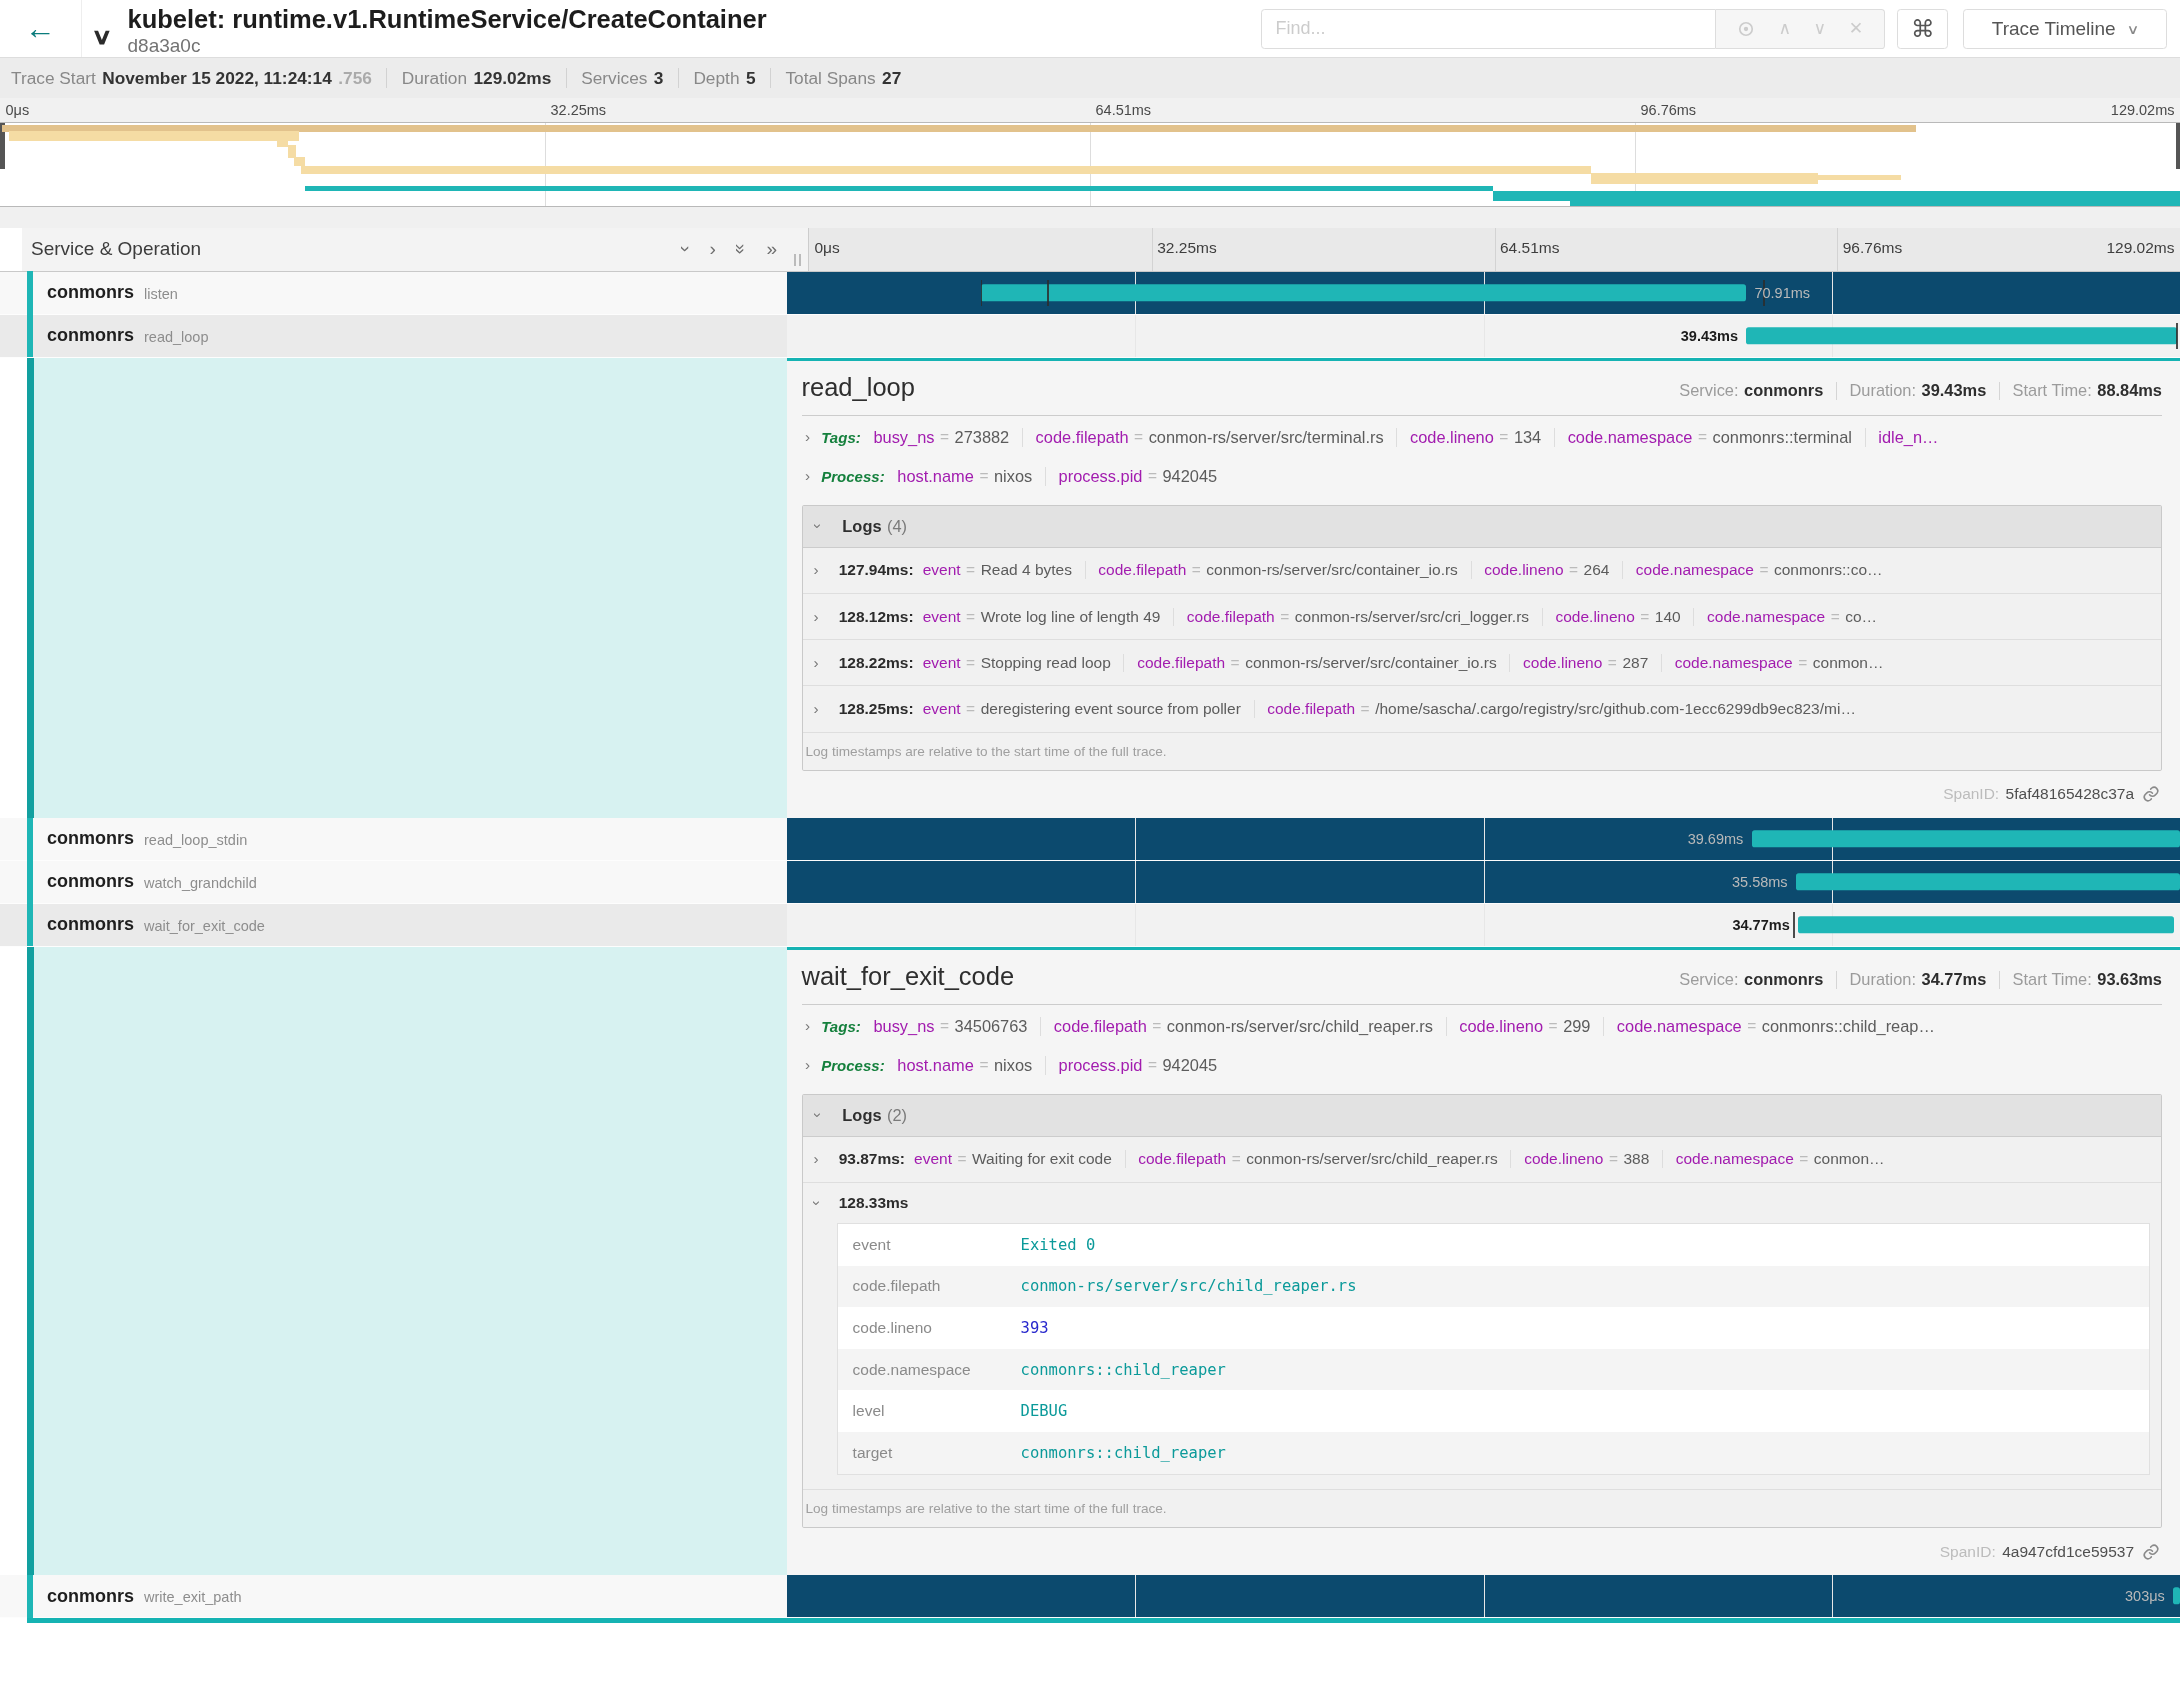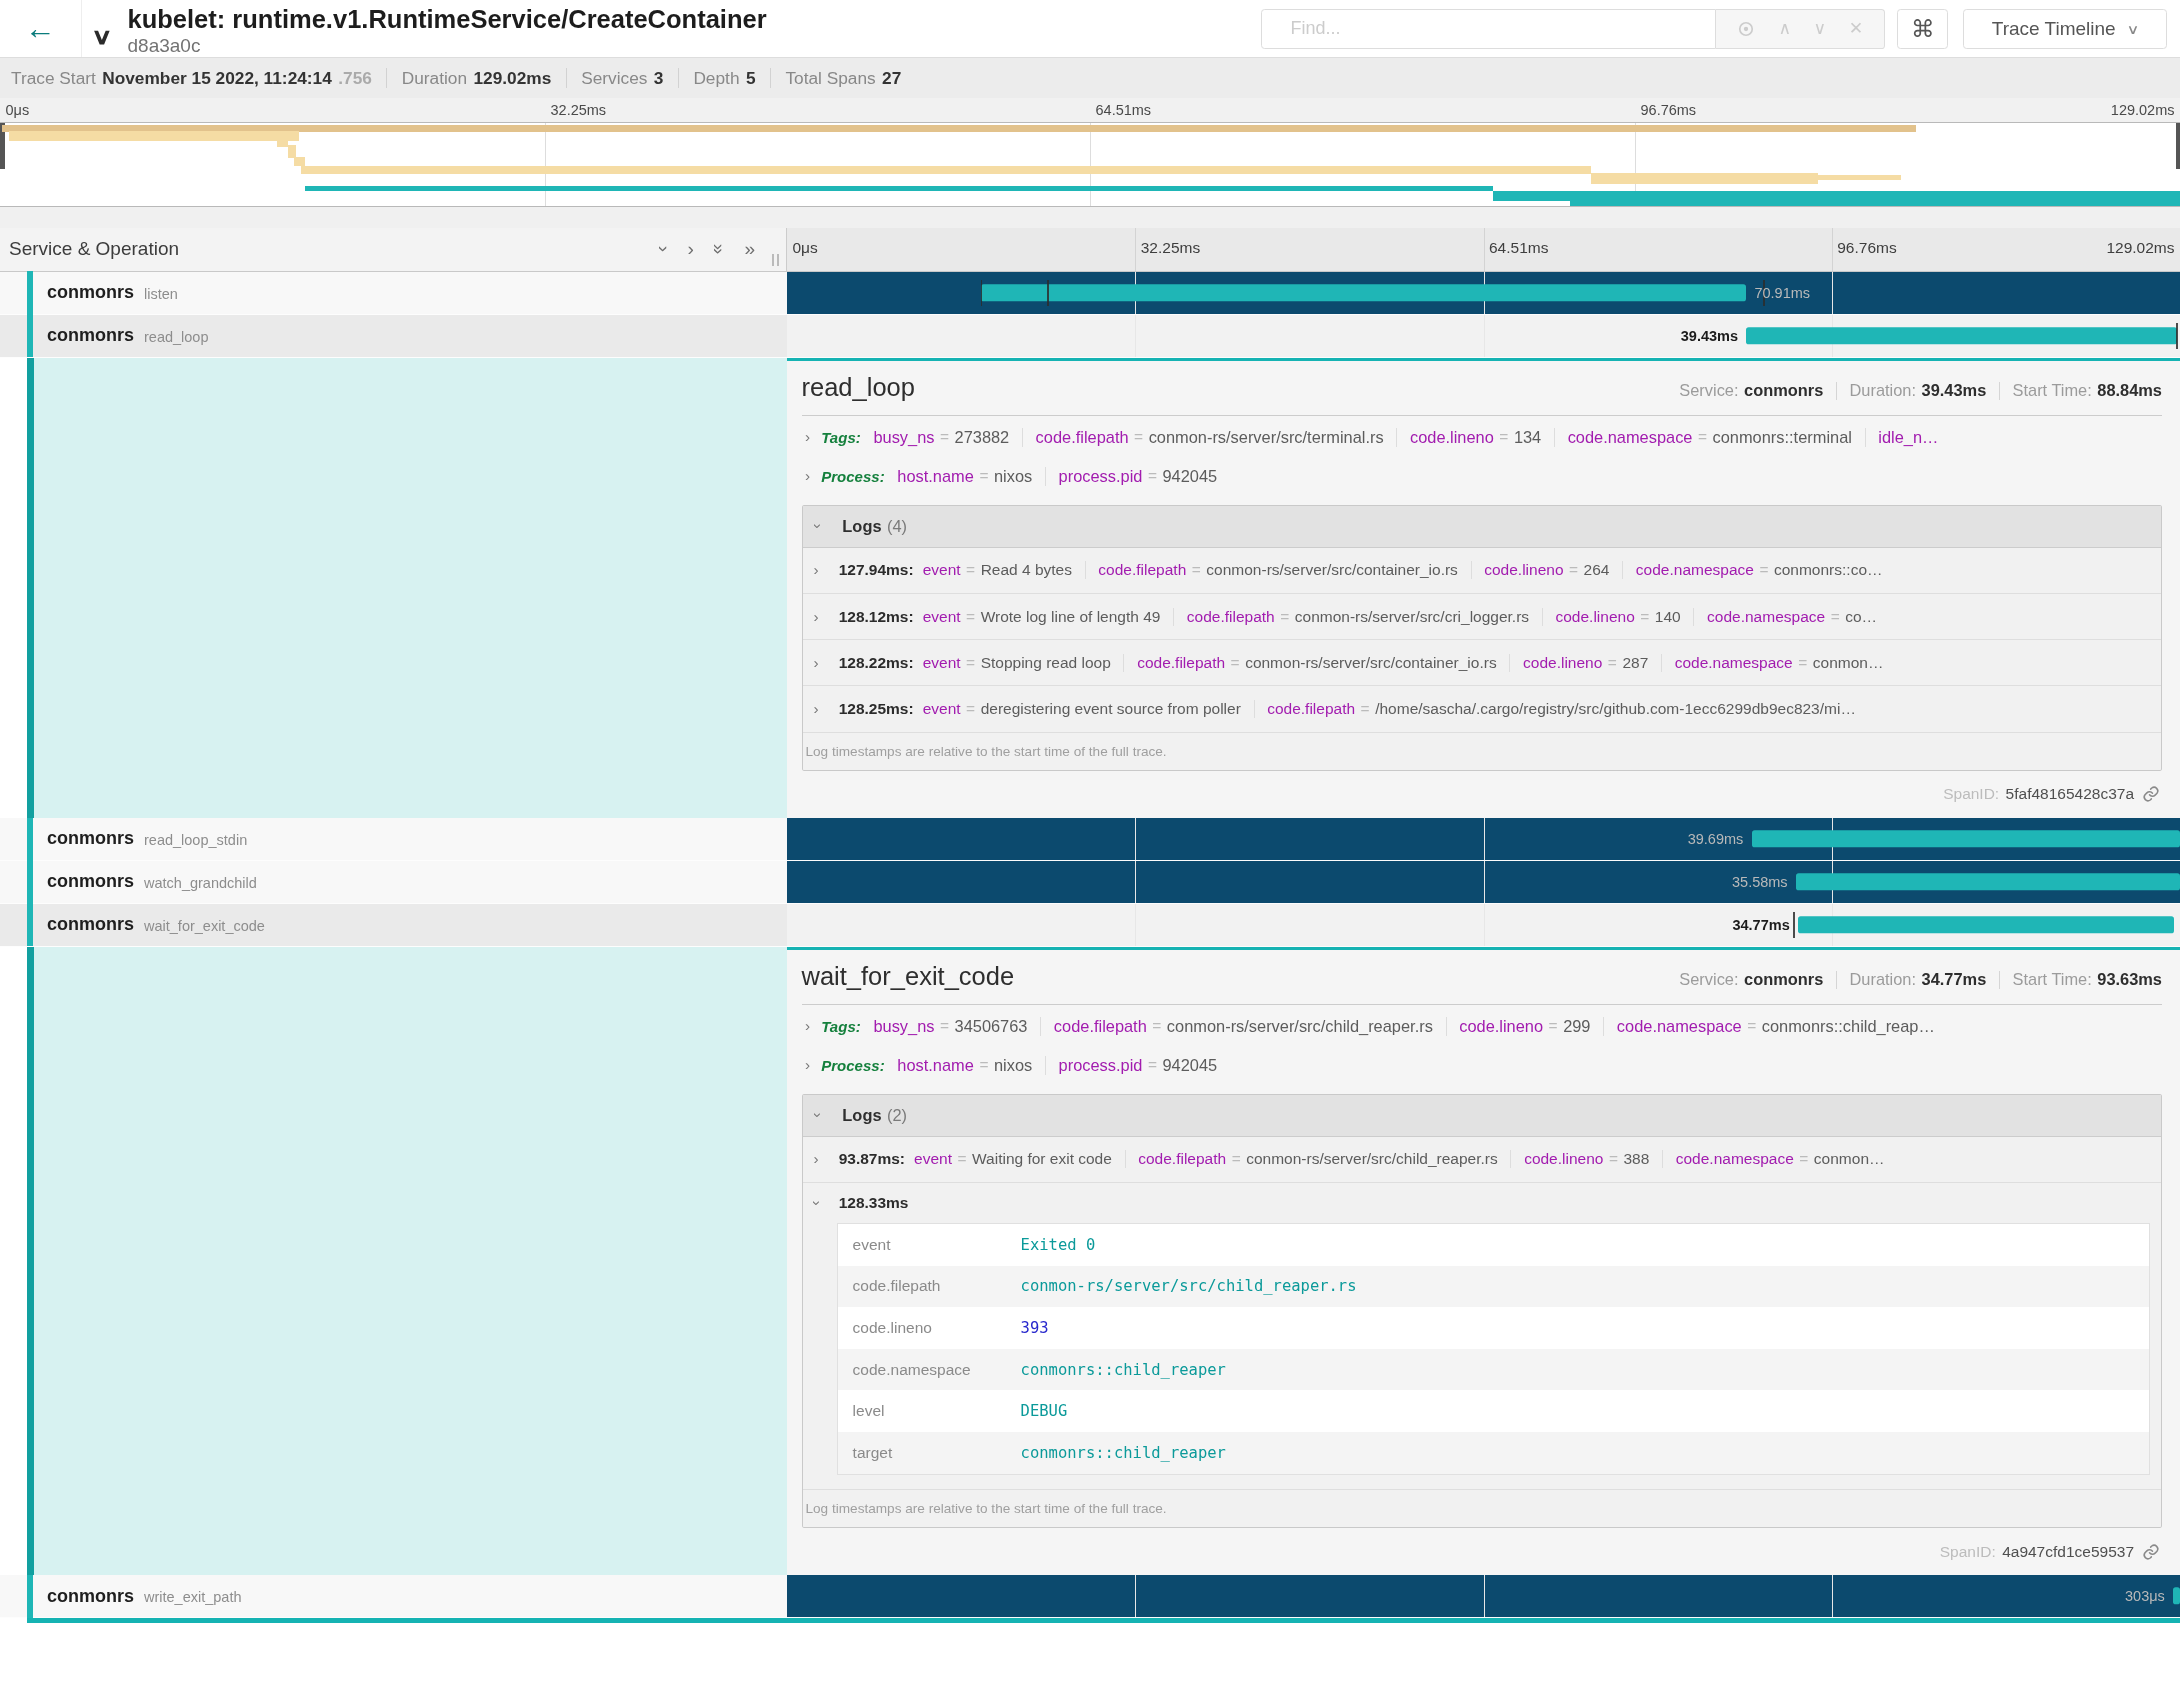--- a/index.html
+++ b/index.html
@@ -12,21 +12,21 @@
   .back-btn { width:82px; height:57px; display:flex; align-items:center; justify-content:center;
     font-size:31px; color:#0b7c7c; cursor:pointer; border-right:0.9px solid #eee; }
   .collapse-toggle { width:40px; display:flex; align-items:center; justify-content:center;
     font-size:22px; font-weight:700; color:#2b2b2b; transform:scaleX(1.35); cursor:pointer; padding-top:16.4px; }
   .title-block { margin-left:5.5px; line-height:1.1; padding-top:5.5px; }
   .trace-title { font-size:25.5px; font-weight:600; color:#1d1d1d; }
   .trace-id { font-size:19px; color:#737373; margin-top:2.7px; }
   .header-right { margin-left:auto; display:flex; align-items:center; }
   .find-group { display:flex; height:40px; }
   .find-input { width:455px; height:40px; border:0.9px solid #ddd; border-radius:3.6px 0 0 3.6px;
-    padding:0 29px; font-size:18px; color:#444; outline:none; background:#fff;
+    padding:0 14px; font-size:18px; color:#444; outline:none; background:#fff;
     font-family:"Liberation Sans",sans-serif; }
   .find-input::placeholder { color:#ccc; }
   .find-tools { width:169px; height:40px; background:#f6f6f6; border:0.9px solid #ddd; border-left:none;
     border-radius:0 3.6px 3.6px 0; display:flex; align-items:center; justify-content:space-around; padding:0 9px; }
   .find-tools .tool { color:#ccc; font-size:17.3px; cursor:pointer; display:flex; align-items:center; }
   .sq-btn { height:40px; border:0.9px solid #ddd; border-radius:3.6px; background:#fff; color:#555;
     display:flex; align-items:center; justify-content:center; cursor:pointer; }
   .cmd-btn { width:51px; margin-left:12.7px; font-size:23.6px; }
   .view-btn { margin-left:14.5px; padding:0 28px; font-size:19px; }
   .view-btn .chev { font-size:13.6px; margin-left:12.7px; color:#888; transform:scaleX(1.3); }
@@ -43,21 +43,21 @@
   .mini-ruler { height:23.6px; background:#f1f1f1; position:relative; font-size:14.5px; color:#4a4a4a; }
   .ruler-lab { position:absolute; top:3.6px; }
   .minimap { height:85px; position:relative; background:#fff; border:0.9px solid #b9b9b9;
     border-left:none; border-right:none; overflow:hidden; cursor:crosshair; }
   .minimap .grid { position:absolute; top:0; bottom:0; width:0.9px; background:#ddd; }
   .mm-span { position:absolute; }
   .mm-handle { position:absolute; width:4.5px; background:#555; top:0; height:56%; }
   .gap-band { height:21px; background:#f0f0f0; }
 
   
-  .table-header { height:44px; display:flex; border-bottom:0.9px solid #c9c9c9; }
+  .table-header { height:44px; display:flex; border-bottom:0.9px solid #c9c9c9;padding-left:22px; }
   .th-left { width:787px; background:#f3f3f3; display:flex; align-items:center; padding-left:9px;
     border-right:0.9px solid #ccc; position:relative; }
   .th-title { font-size:19px; color:#3c3c3c; }
   .th-icons { margin-left:auto; margin-right:31px; display:flex; gap:20px; font-size:19px; color:#6e6e6e; }
   .th-icons span { cursor:pointer; display:inline-block; }
   .rot90 { transform:rotate(90deg); }
   .grip { position:absolute; right:7.3px; bottom:4.5px; display:flex; gap:2.7px; cursor:col-resize; }
   .grip i { width:1.8px; height:11.8px; background:#bbb; display:block; }
   .th-right { flex:1; background:#e9e9e9; position:relative; font-size:15.5px; color:#3e3e3e; }
   .th-right .ruler-lab { top:11.8px; }

